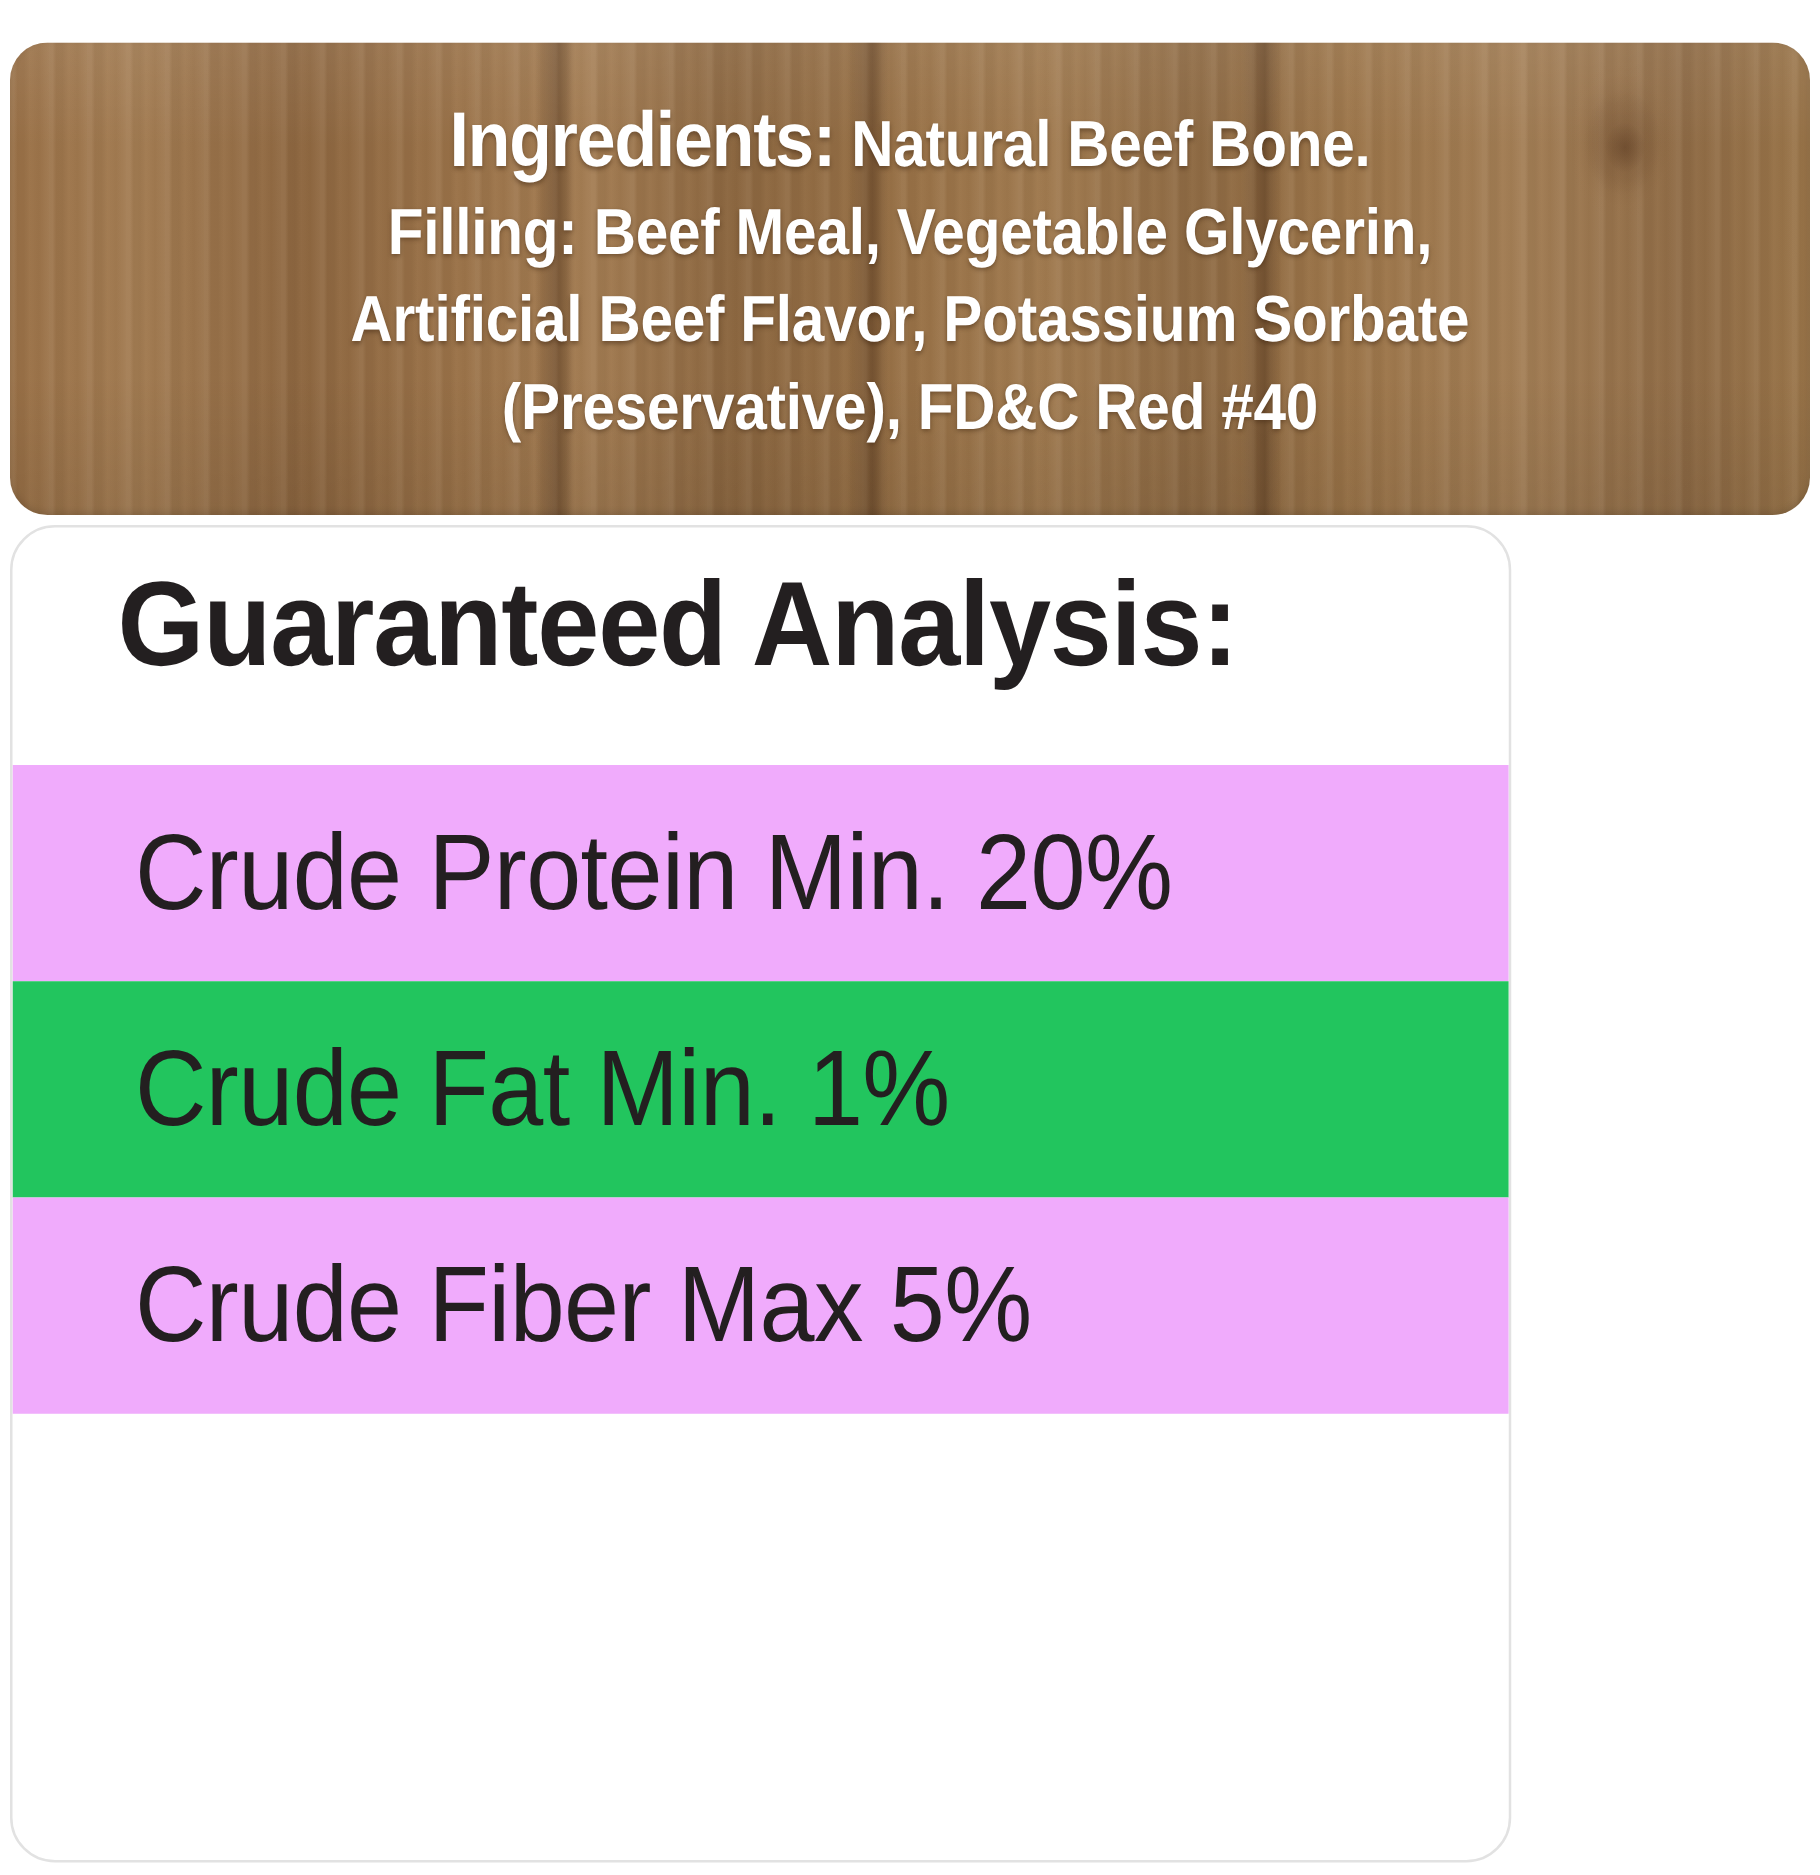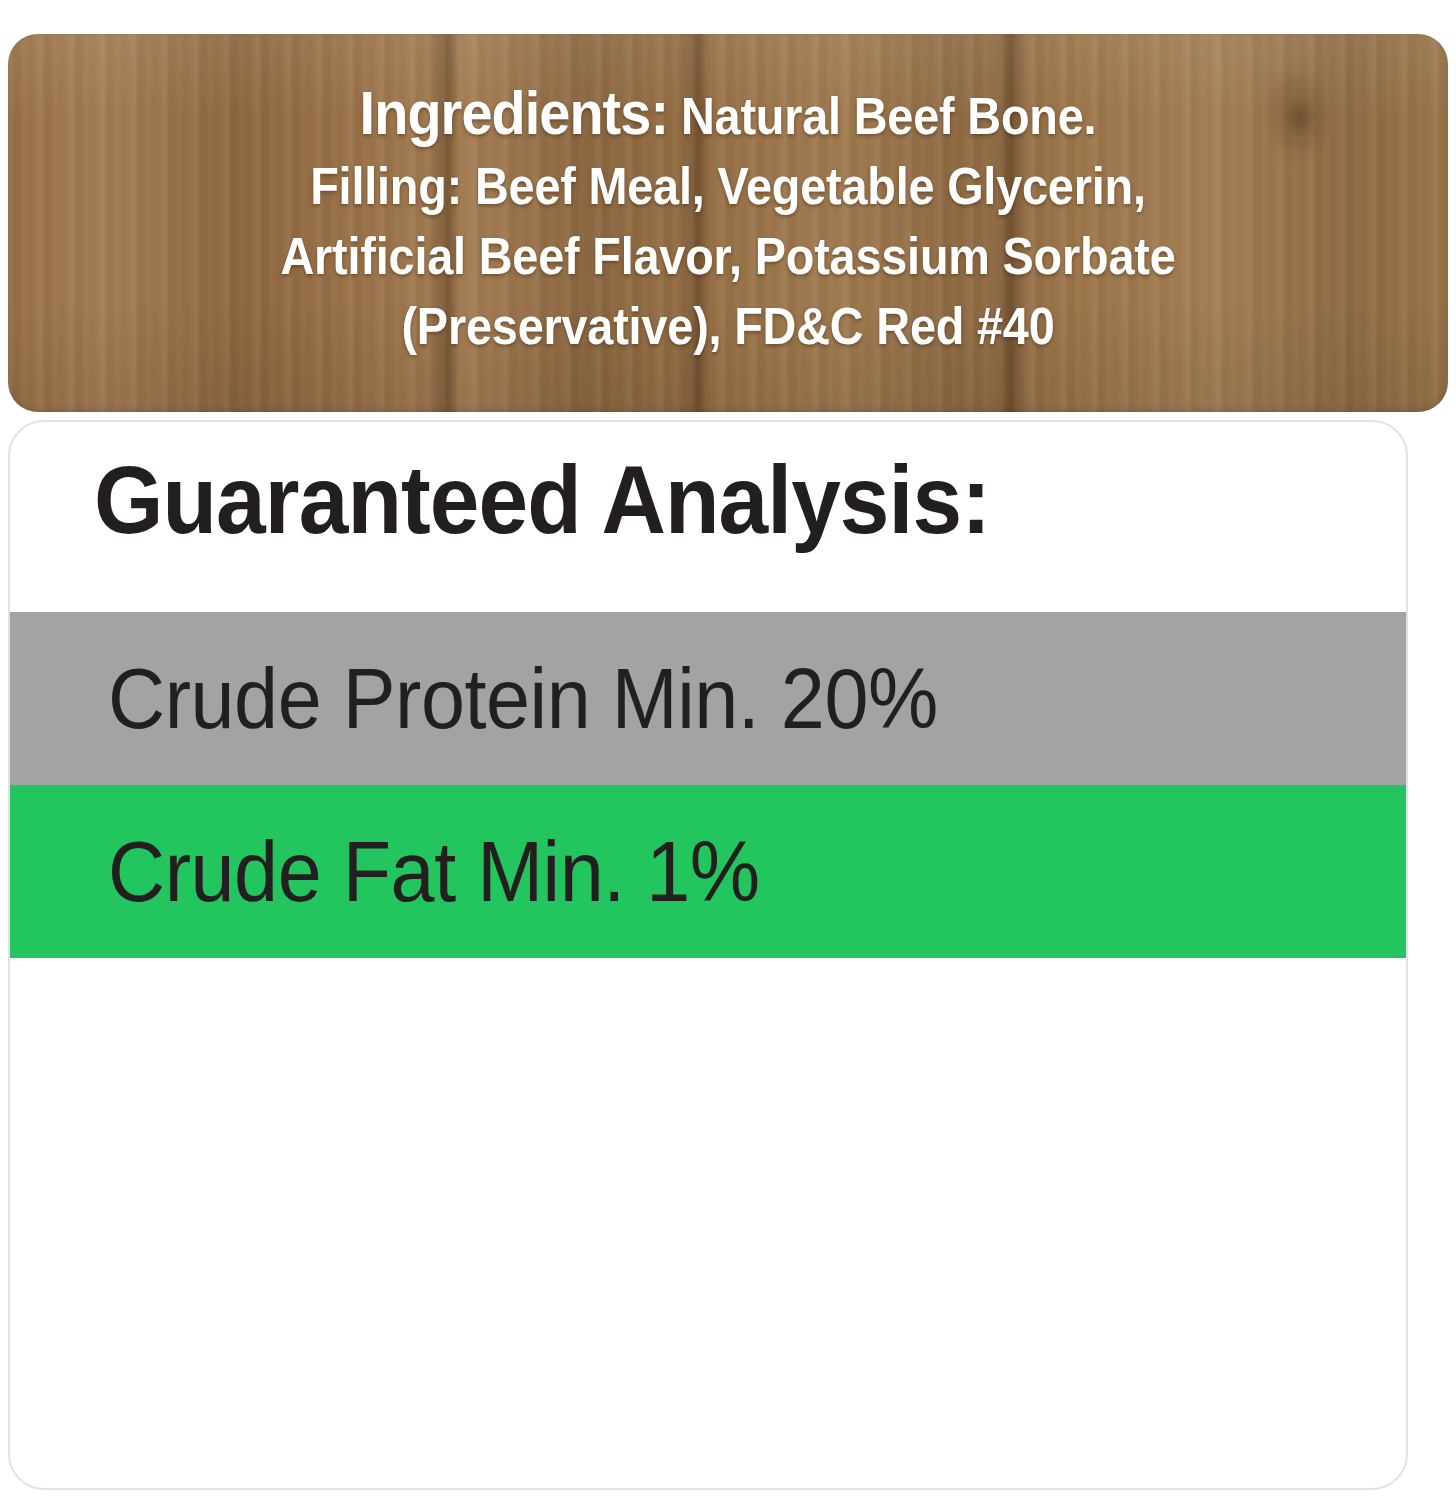--- a/index.html
+++ b/index.html
@@ -73,21 +73,21 @@
     white-space:nowrap;
   }
   .ingredients-text .ing-label{
     font-size:62px;
     letter-spacing:-1px;
   }
   .ing-line{display:block;}
 
   
   .analysis-card{
-    position:absolute;left:8px;top:420px;width:1400px;height:1070px;
+    position:absolute;left:8px;top:420px;width:1201px;height:1070px;
     background:#ffffff;
     border:2px solid #e2e2e2;
     border-radius:36px;
     overflow:hidden;
     box-sizing:border-box;
   }
   .ga-heading{
     position:absolute;left:84px;top:18px;
     font-size:96px;
     font-weight:bold;
@@ -101,21 +101,21 @@
   .rows{
     position:absolute;left:0;right:0;top:190px;
   }
   .ga-row{
     height:173px;
     display:flex;
     align-items:center;
     box-sizing:border-box;
     padding-left:98px;
   }
-  .ga-row.blue{background:#a3a3a3;}
+  .ga-row.blue{background:#f0abfc;}
   .ga-row.white{background:#22c55e;}
   .ga-row span{
     font-size:86px;
     font-weight:normal;
     color:#231f20;
     letter-spacing:-0.5px;
     transform:scaleX(0.92);
     transform-origin:0 50%;
     white-space:nowrap;
     display:inline-block;
@@ -138,16 +138,19 @@
 
   <div class="analysis-card">
     <div class="ga-heading">Guaranteed Analysis:</div>
     <div class="rows">
       <div class="ga-row blue">
         <span>Crude Protein Min. 20%</span>
       </div>
       <div class="ga-row white">
         <span>Crude Fat Min. 1%</span>
       </div>
+      <div class="ga-row blue">
+        <span>Crude Fiber Max 5%</span>
+      </div>
     </div>
   </div>
 
 </div>
 
 </body></html>

